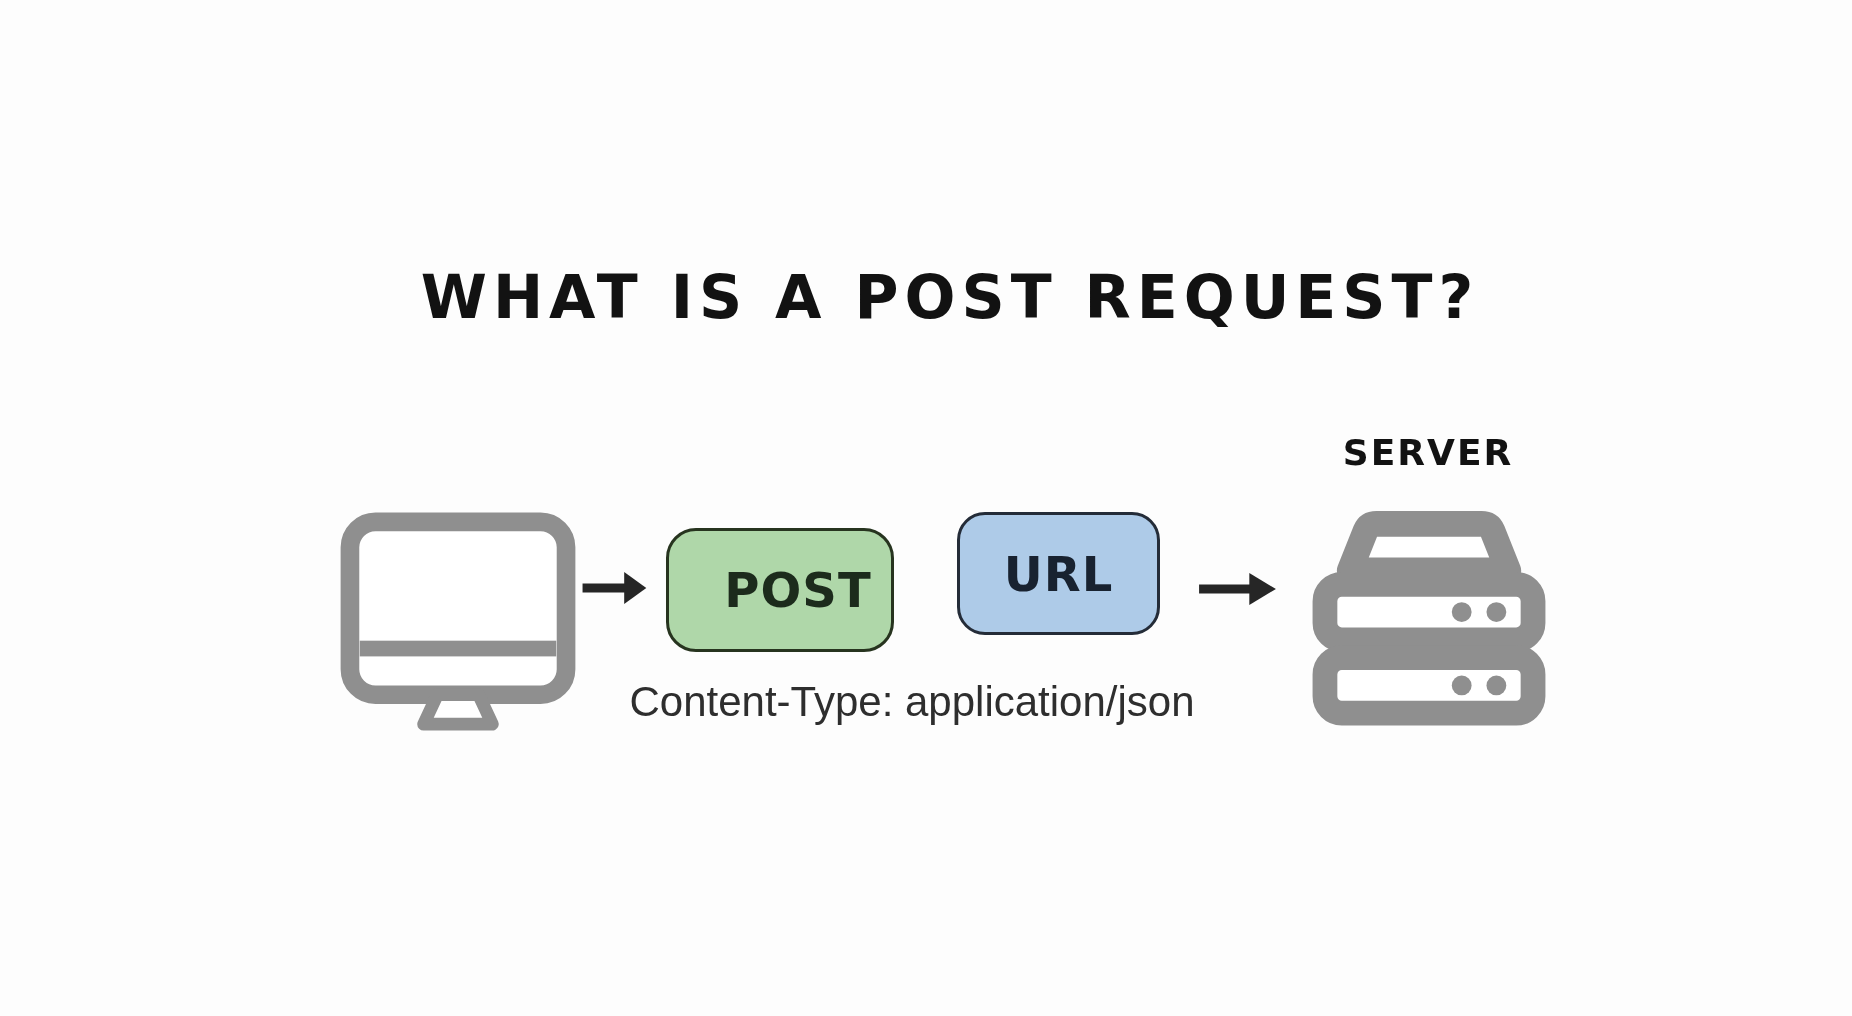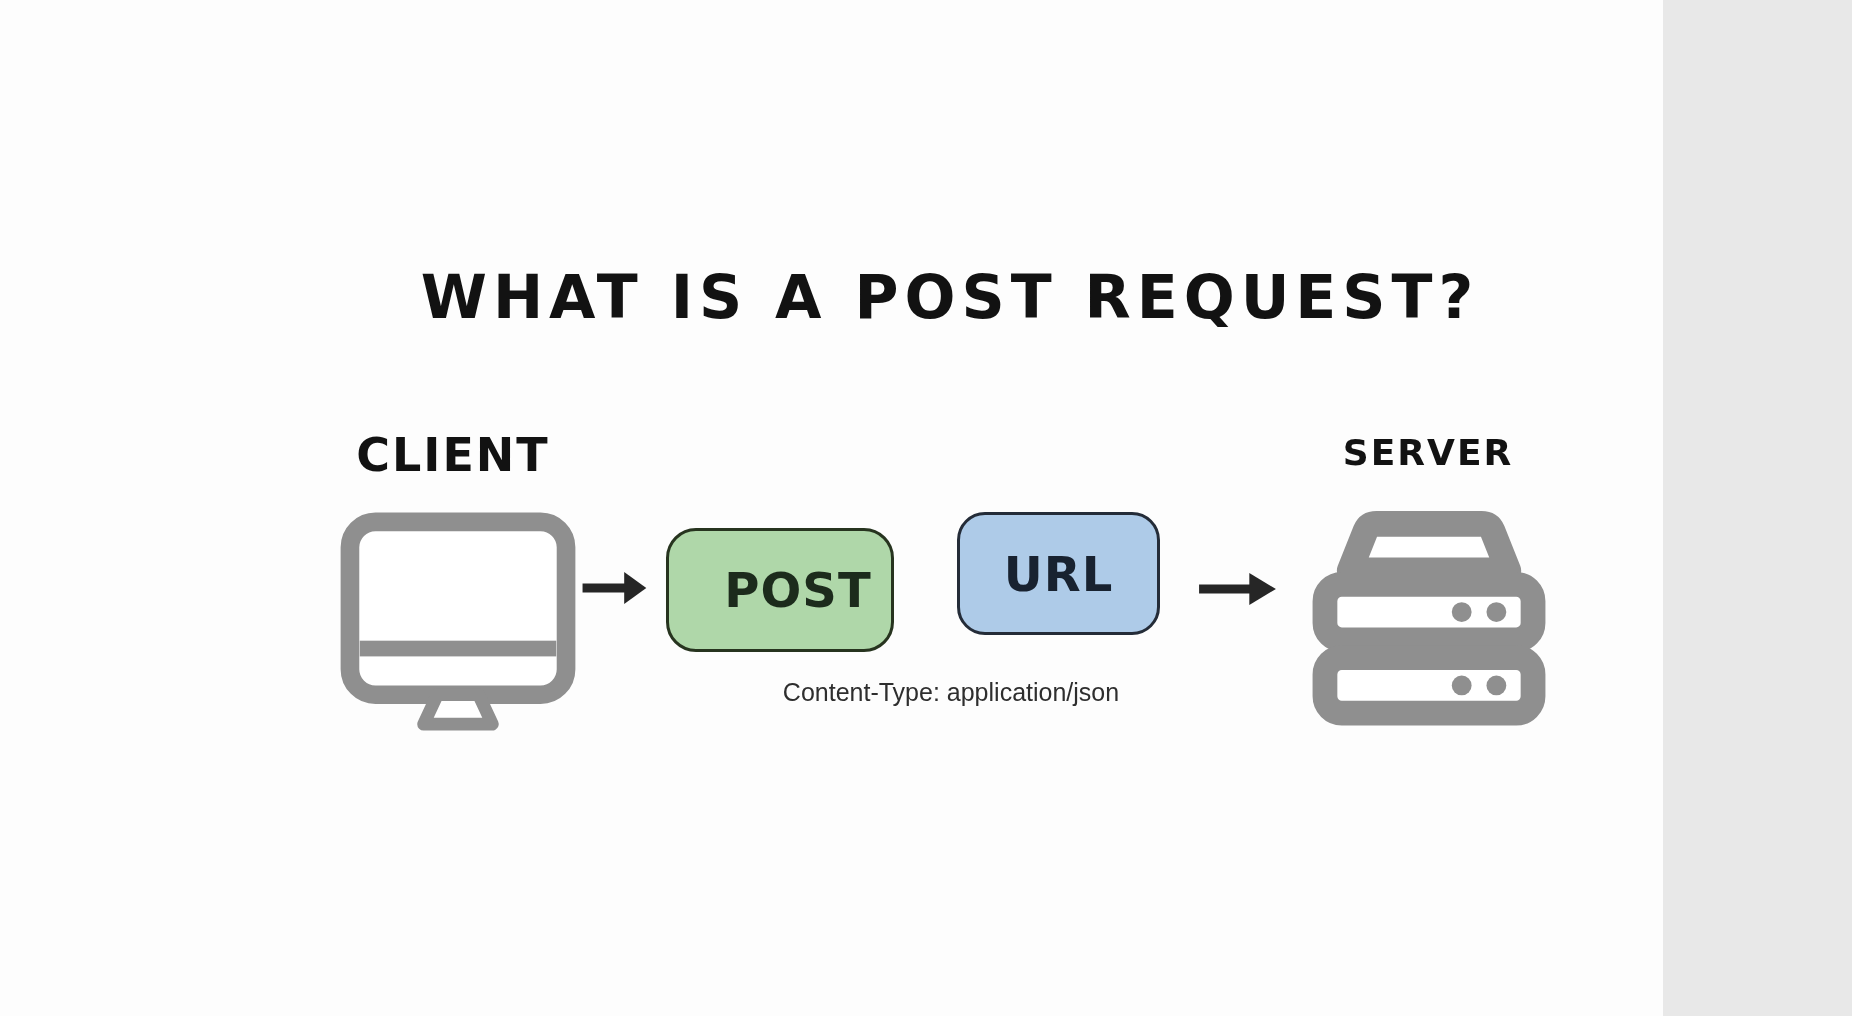--- a/index.html
+++ b/index.html
@@ -12,21 +12,21 @@
     --method-text:#1c2b1c;
     --url-fill:#aecbe8;
     --url-border:#242c38;
     --url-text:#182230;
     --caption-text:#2e2e2e;
   }
   *{margin:0;padding:0;box-sizing:border-box;}
   html,body{background:#e8e8e8;}
   .canvas{
     position:relative;
-    width:1663px;height:1016px;
+    width:1852px;height:1016px;
     background:var(--background);
     overflow:hidden;
     font-family:"DejaVu Sans","Liberation Sans",sans-serif;
   }
   .title{
     position:absolute;top:262px;left:950px;
     transform:translateX(-50%);
     white-space:nowrap;
     font-size:60px;font-weight:bold;
     letter-spacing:6px;
@@ -66,38 +66,36 @@
     left:957px;top:512px;width:203px;height:123px;
     background:var(--url-fill);
     border:3px solid var(--url-border);
     border-radius:28px;
     color:var(--url-text);
   }
   .caption{
     position:absolute;top:678px;left:912px;
     transform:translateX(-50%);
     white-space:nowrap;
-    font-size:25px;
+    font-size:42px;
     color:var(--caption-text);
     font-family:"Liberation Sans","DejaVu Sans",sans-serif;
-    margin-left:39px;
   }
   .gray-stroke{stroke:var(--icon-gray);fill:#ffffff;}
   .gray-fill{fill:var(--icon-gray);}
   .arrow-fill{fill:var(--arrow);}
   .arrow-stroke{stroke:var(--arrow);}
 </style>
 </head>
 <body>
 
 <div class="canvas">
 
   <div class="title">WHAT IS A POST REQUEST?</div>
 
-  <div class="node-label client-label">CLIENT</div>
   <div class="icon-box client-icon-box">
     <svg width="236" height="222" viewBox="0 0 240 226">
       <rect class="gray-stroke" x="10" y="10" width="220" height="176" rx="26" stroke-width="19"></rect>
       <rect class="gray-fill" x="20" y="131" width="200" height="16"></rect>
       <path class="gray-stroke" d="M99 186 L141 186 L155 216 L85 216 Z" stroke-width="13" stroke-linejoin="round"></path>
     </svg>
   </div>
 
   <div class="arrow-box arrow-1">
     <svg width="100%" height="44" viewBox="0 0 80 44" preserveAspectRatio="none">

